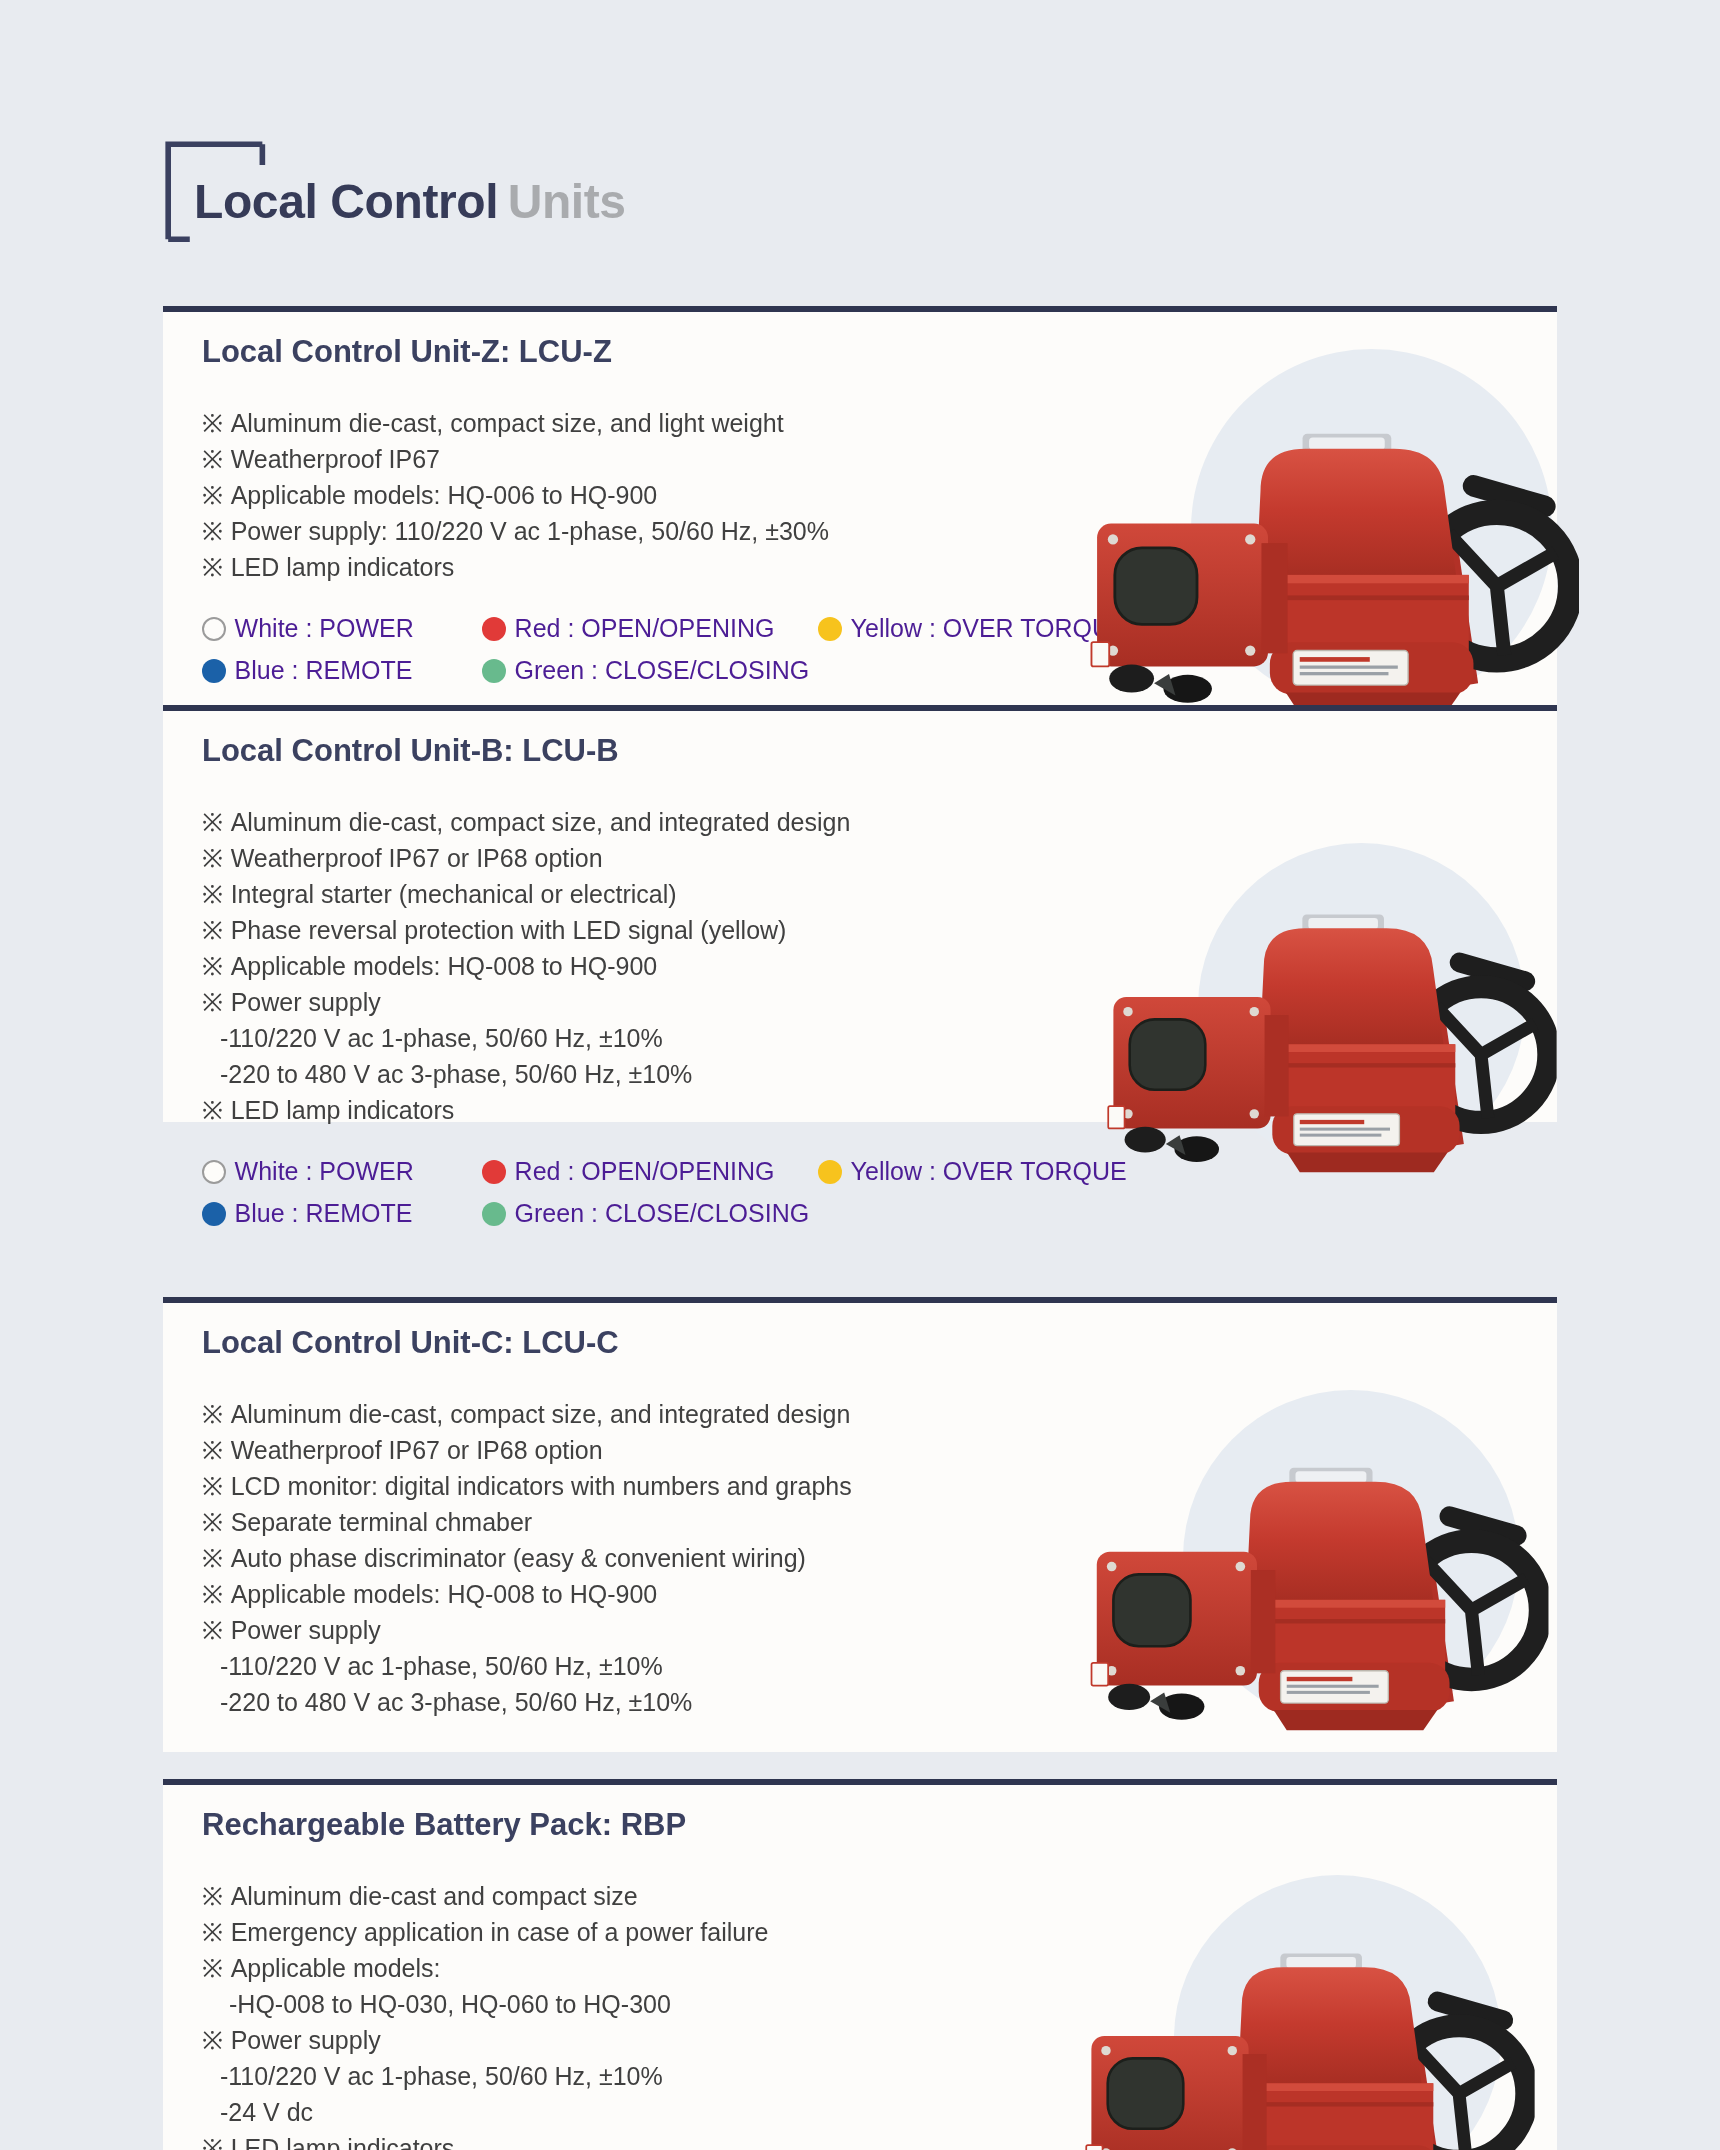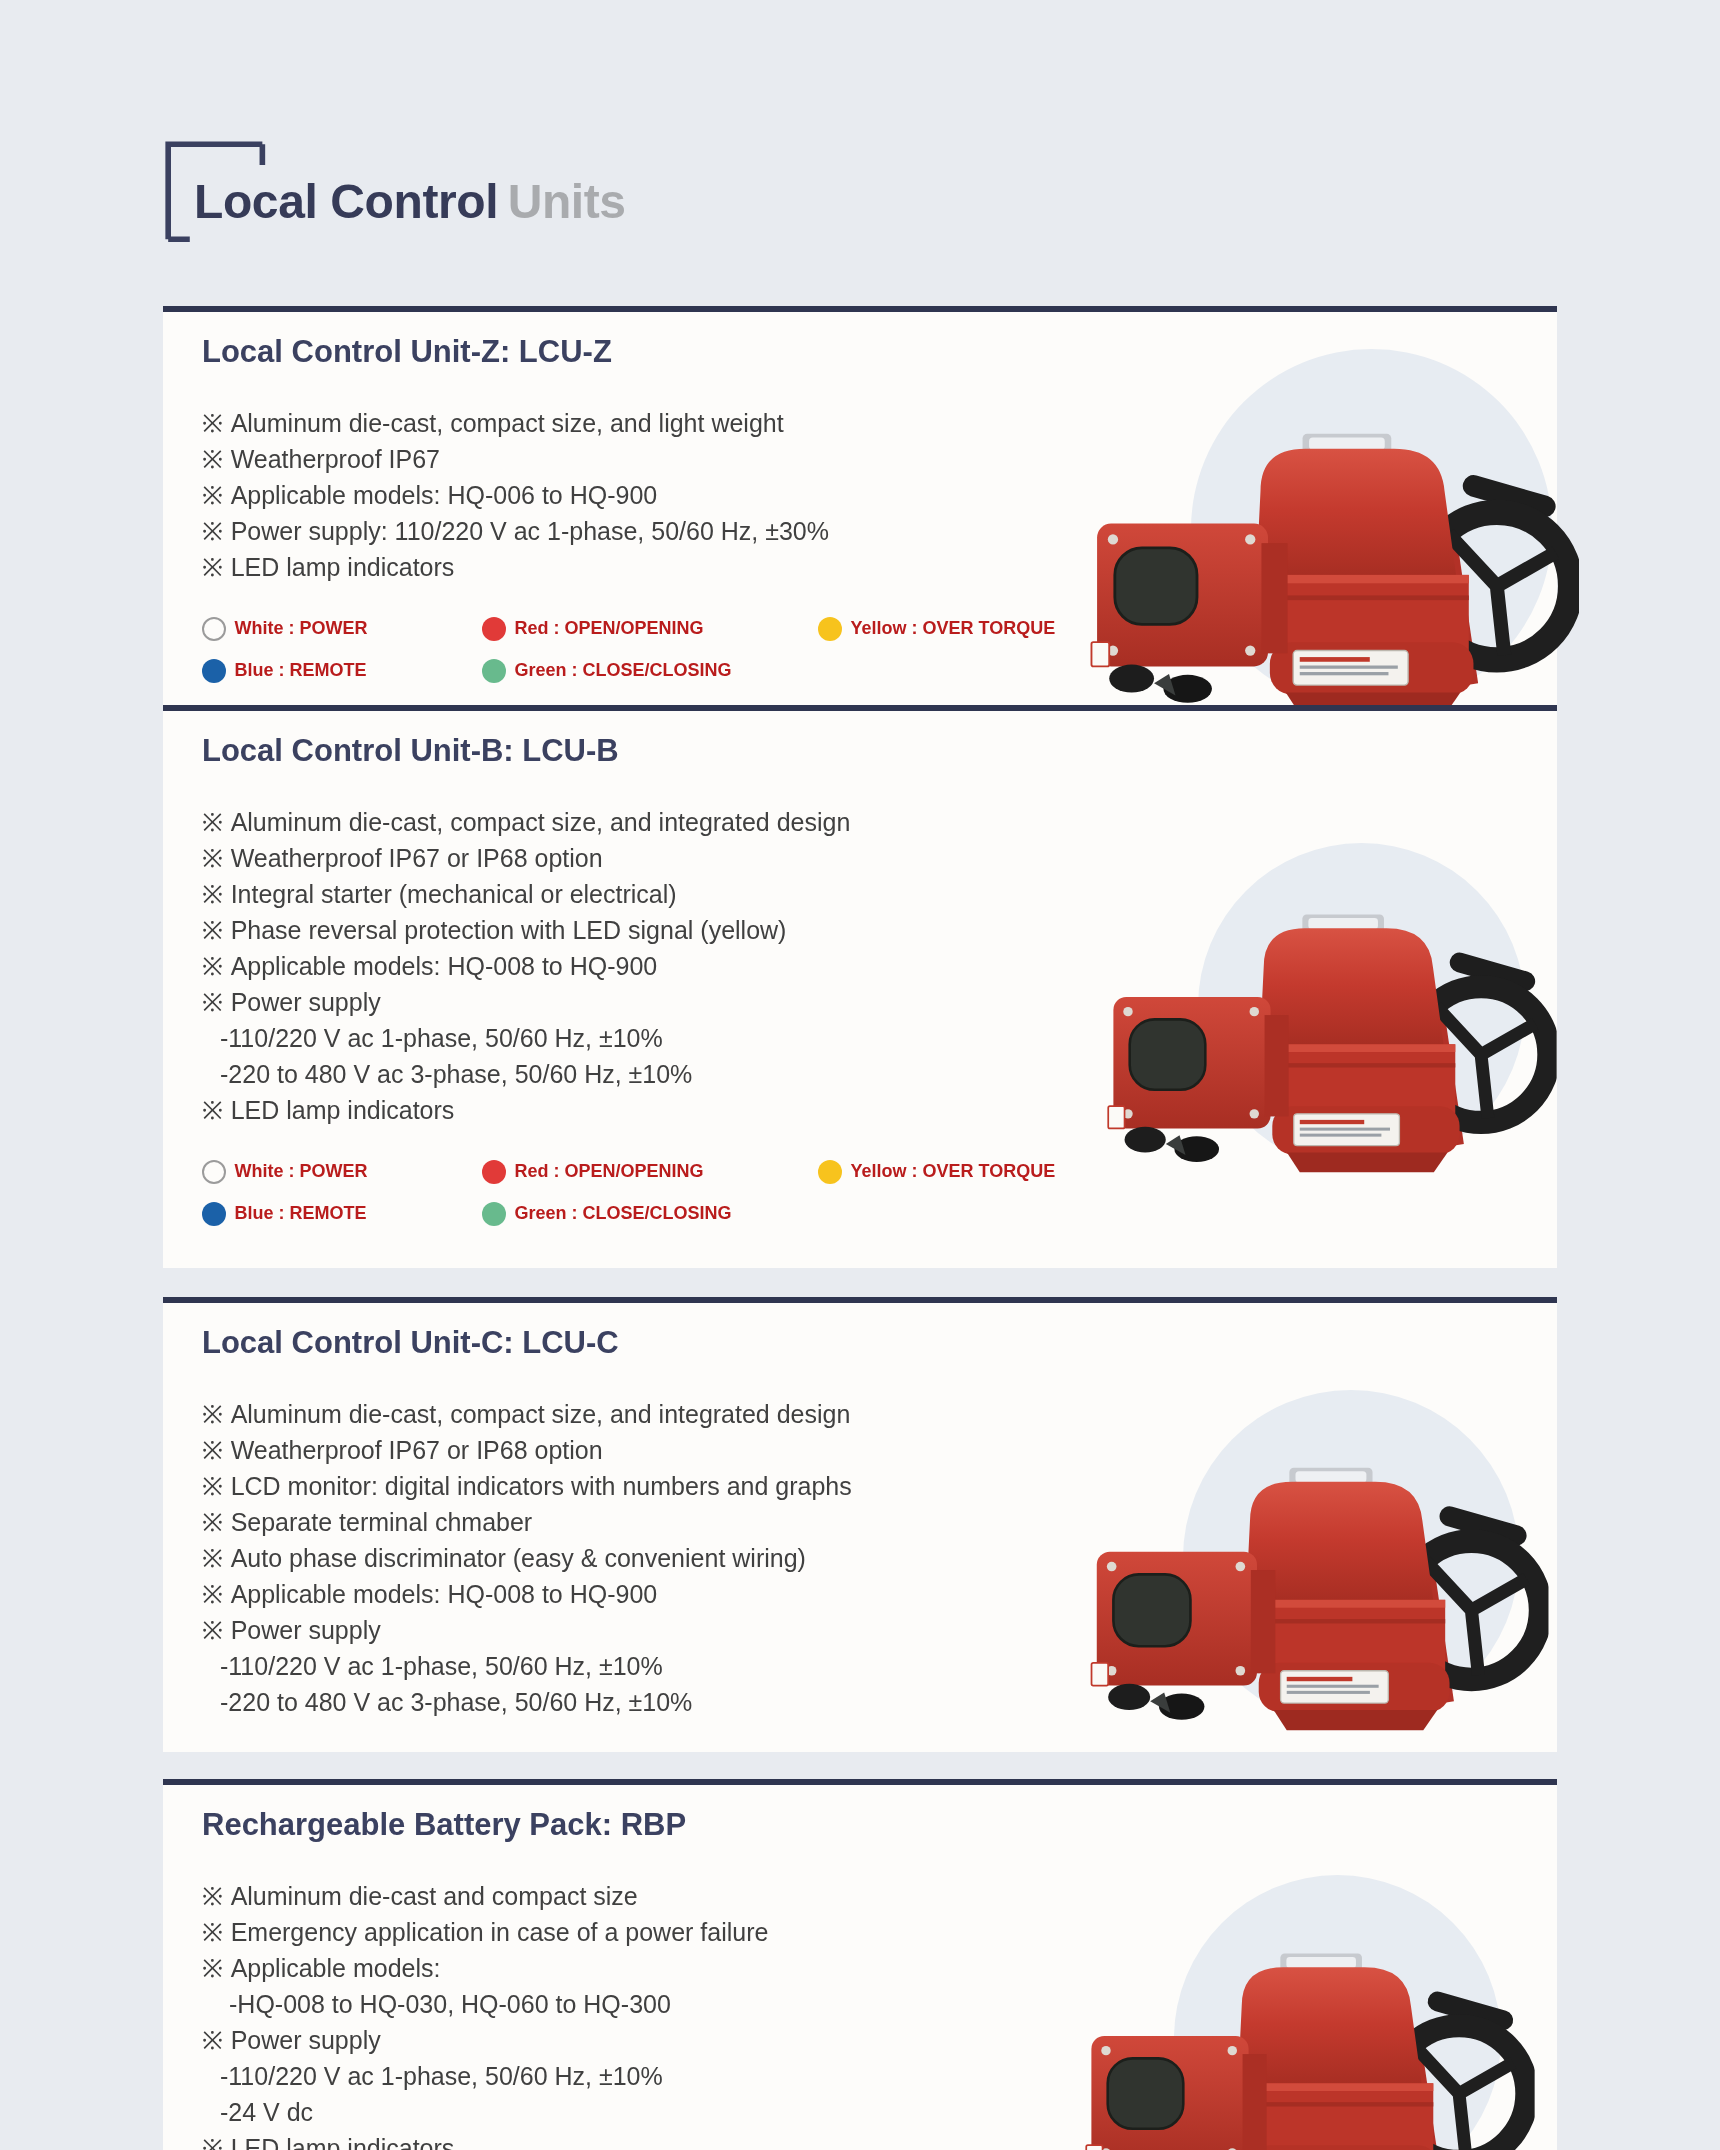--- a/index.html
+++ b/index.html
@@ -26,30 +26,30 @@
 
   .legend{display:grid;grid-template-columns:280px 336px auto;
           row-gap:14.6px;margin-top:30px;}
   .li-item{display:flex;align-items:center;height:27.5px;}
   .dot{width:24px;height:24px;border-radius:50%;margin-right:8.6px;flex:none;}
   .dot.white{background:#fdfcfa;border:2.2px solid #9b9b9b;width:20px;height:20px;}
   .dot.red{background:#e13a38;}
   .dot.yellow{background:#f7c31d;}
   .dot.blue{background:#1b61a8;}
   .dot.green{background:#68ba8d;}
-  .li-item span.lbl{font-size:18px;color:#b91c1c;white-space:nowrap;font-weight:bold;}
+  .li-item span.lbl{font-size:25px;color:#4c1d95;white-space:nowrap;}
 
   
   .figure{position:absolute;pointer-events:none;}
   .circ{position:absolute;border-radius:50%;background:#e7ecf2;}
   .figure svg{position:absolute;}
 
   
   #card-1{top:271px;height:411px;margin-top:35px;}
-  #card-2{top:705px;height:563px;}
+  #card-2{top:705px;height:417px;}
   #card-3{top:1297px;height:455px;}
   #card-4{top:1779px;height:494px;}
 </style>
 </head>
 <body>
 
 <div class="page">
 
   <svg width="0" height="0" style="position:absolute">
     <defs>

